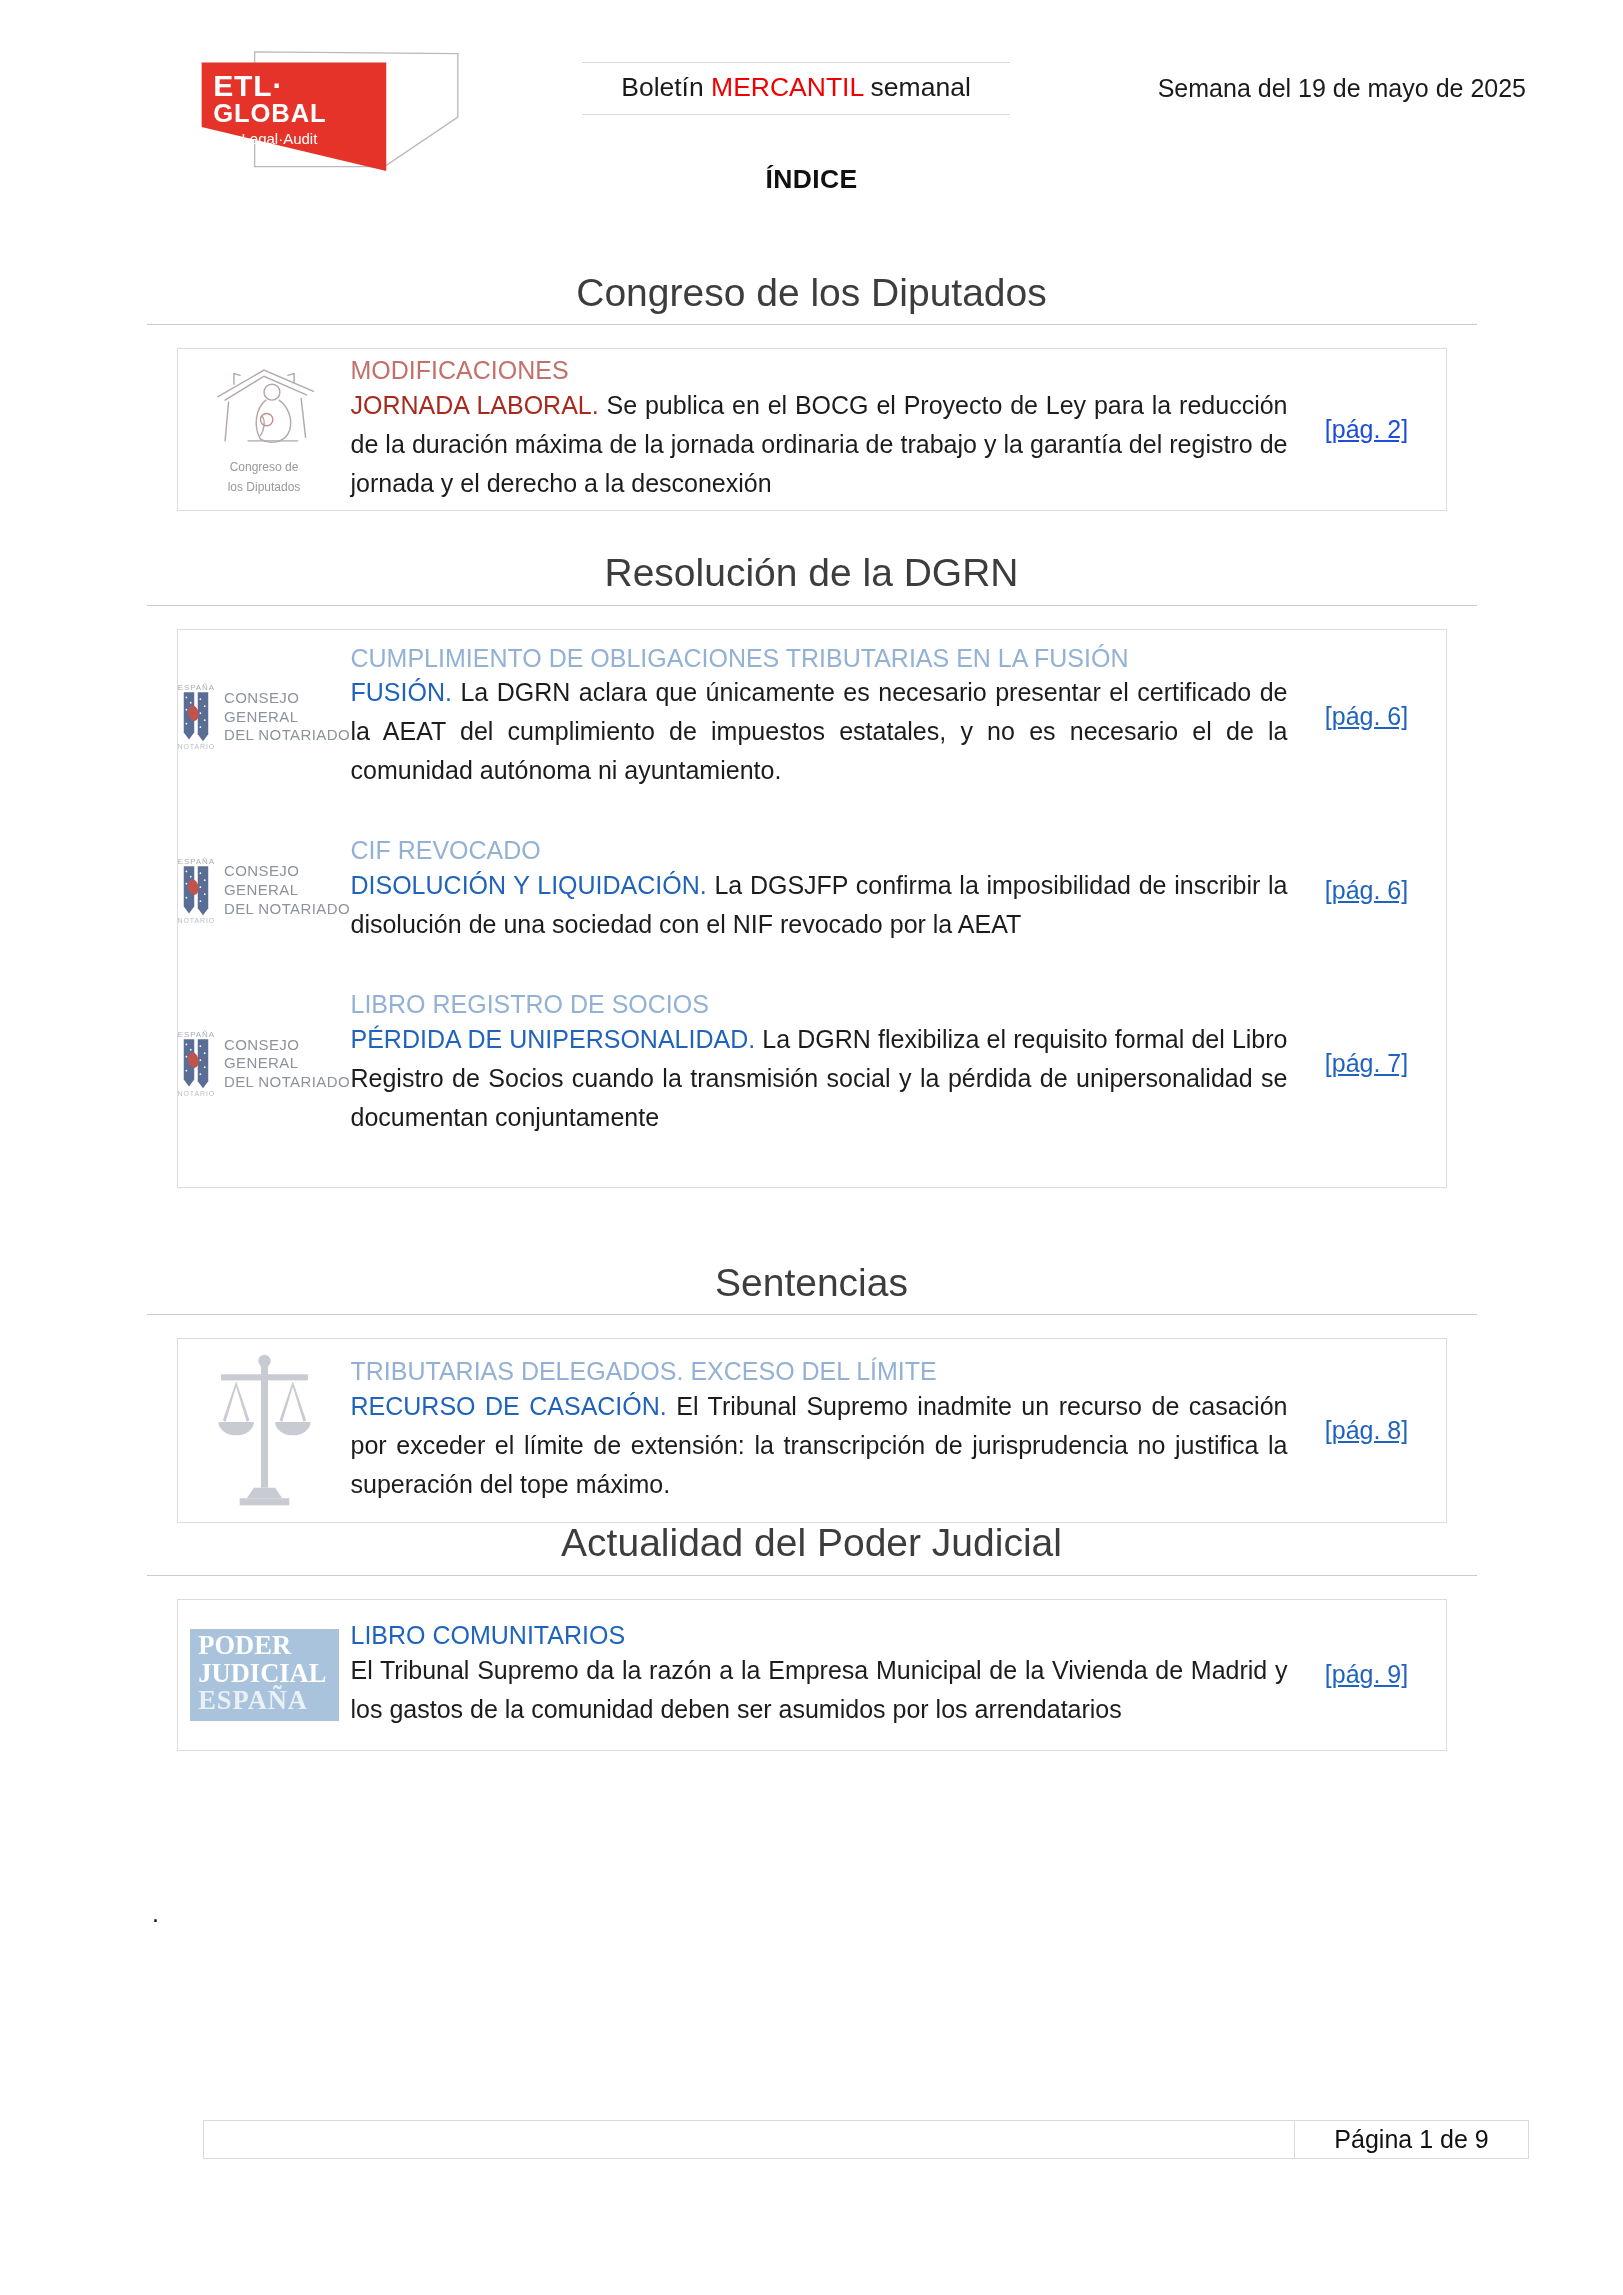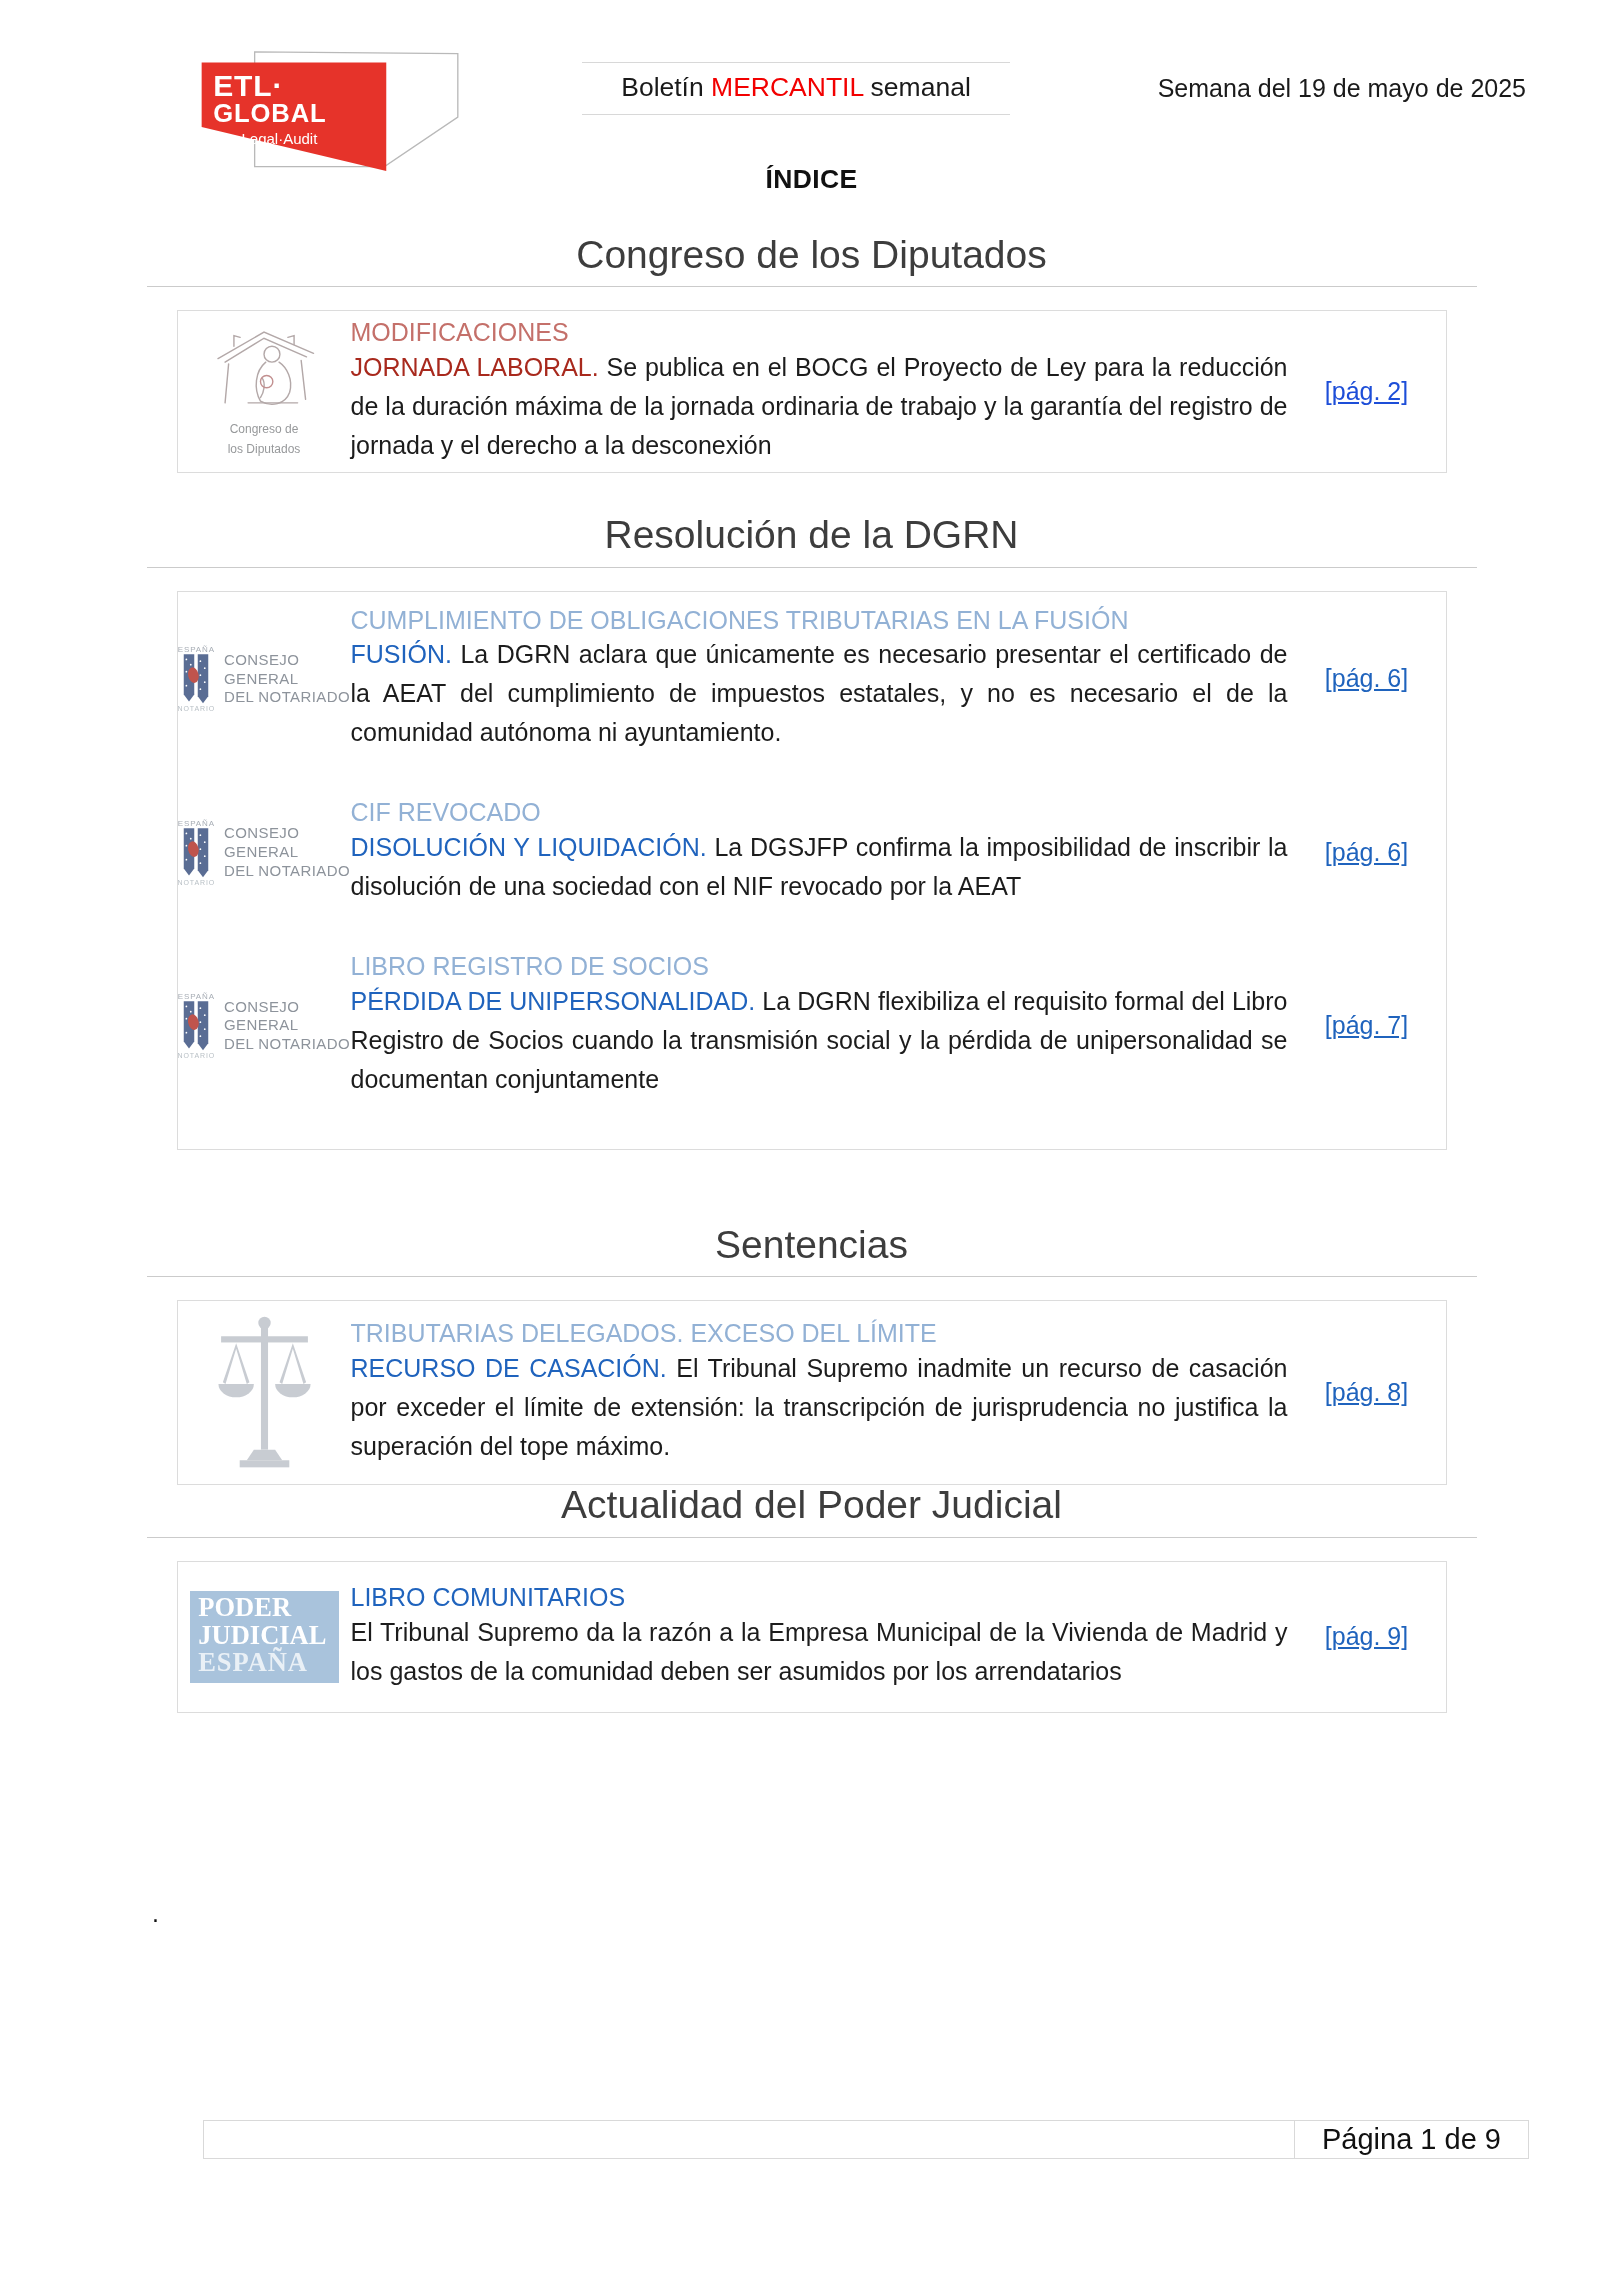--- a/index.html
+++ b/index.html
@@ -19,21 +19,21 @@
   }
   .masthead .red { color:#f20000; }
   .week { position:absolute; right:97px; top:74px; font-size:25px; color:#1a1a1a; }
   .indice { position:absolute; top:164px; left:0; width:100%; text-align:center;
     font-weight:bold; font-size:26.5px; letter-spacing:0.4px; color:#111; }
 
   
   .section-title { text-align:center; font-size:39px; font-weight:400; color:#3d3d3d; line-height:39px; }
   .section-rule { width:1330px; margin:12.4px auto 0; border-bottom:1.8px solid #cbcbcb; }
   .items-box { width:1270px; margin:23px auto 0; border:0.9px solid #dcdcdc; }
-  .sec1 { margin-top:32px; }  .sec1 .items-box { padding:7px 0; }
+  .sec1 { margin-top:70px; }  .sec1 .items-box { padding:7px 0; }
   .sec2 { margin-top:42px; }  .sec2 .items-box { padding:14px 0 50px; }
   .sec2 .item { margin-bottom:46px; } .sec2 .item:last-child { margin-bottom:0; }
   .sec3 { margin-top:75px; }  .sec3 .items-box { padding:14px 0; }
   .sec4 { }  .sec4 .items-box { padding:21px 0; }
 
   .item { display:flex; align-items:center; }
   .item-icon { width:173px; display:flex; flex-direction:column; align-items:center; justify-content:center; flex:none; }
   .item-text { width:937px; flex:none; }
   .item-linkcol { flex:1; text-align:center; }
 
@@ -59,21 +59,21 @@
   .pj-box { width:149px; height:92px; background:#a9c3dc; color:#ffffff;
     font-family:"Liberation Serif", serif; font-weight:bold; padding:3.5px 0 0 8.8px; }
   .pj-box div { font-size:26.5px; line-height:27.4px; }
   .pj-box .pj-light { opacity:.75; letter-spacing:0.9px; }
 
   
   .stray-dot { position:absolute; left:152px; top:1899px; font-size:25px; color:#111; }
   .footer { position:absolute; left:203px; top:2120px; width:1326px; height:39px;
     border:0.9px solid #d9d9d9; display:flex; }
   .footer-left { flex:1; border-right:0.9px solid #d9d9d9; }
-  .footer-right { width:233px; display:flex; align-items:center; justify-content:center; font-size:29px; color:#111; }
+  .footer-right { width:233px; display:flex; align-items:center; justify-content:center; font-size:25px; color:#111; }
 </style>
 </head>
 <body>
 
 <div class="page">
 
   <div class="hdr">
 
     <div class="etl-logo">
       <svg width="265" height="159" viewBox="0 0 300 180">

